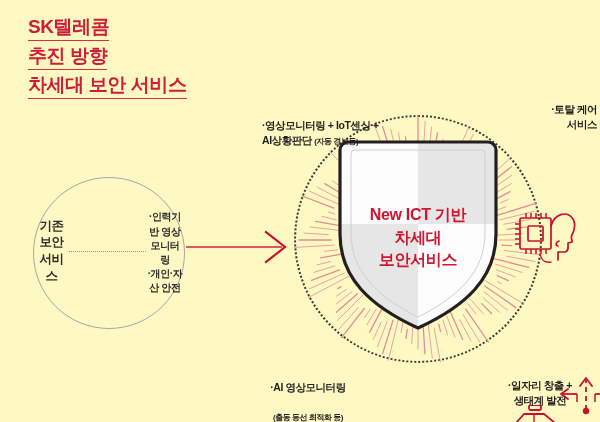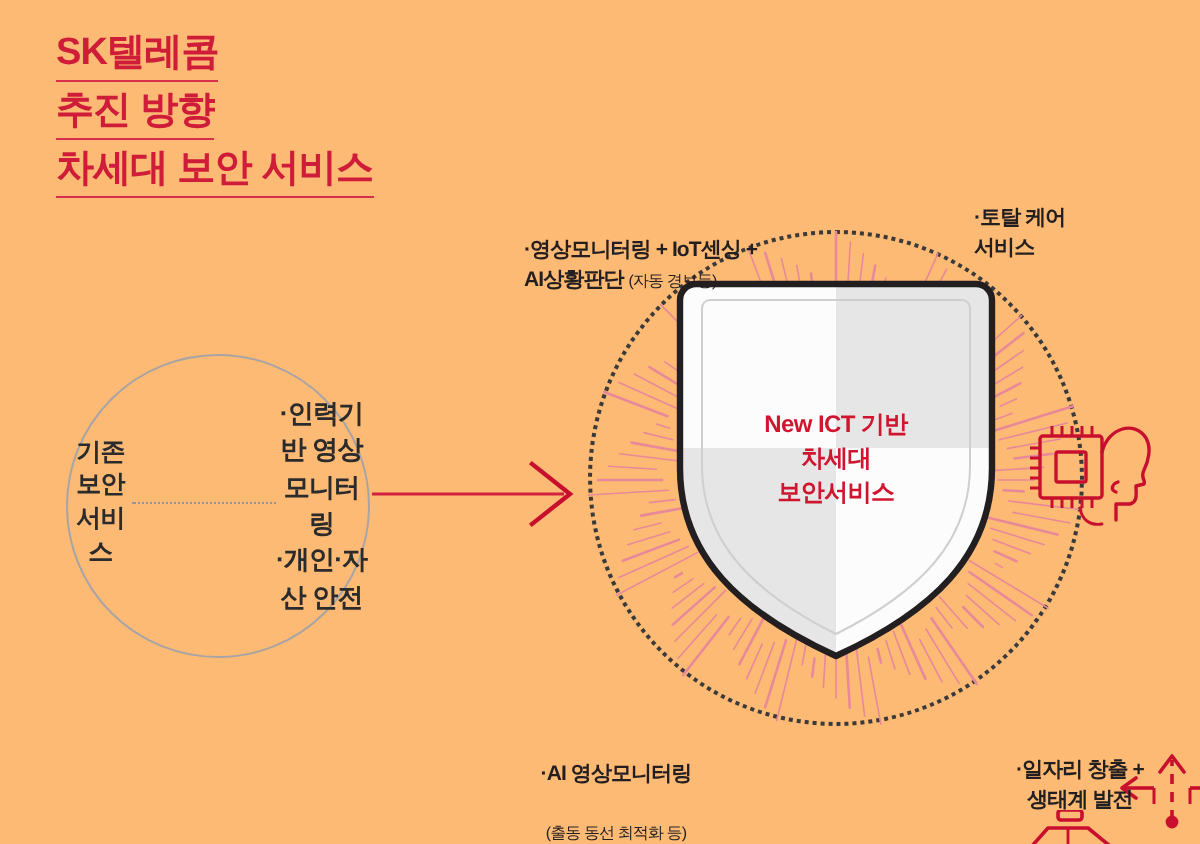--- a/index.html
+++ b/index.html
@@ -8,21 +8,21 @@
     padding: 0;
     background: #ffffff;
   }
   body {
     font-family: "Liberation Sans", "DejaVu Sans", sans-serif;
   }
   #canvas {
     position: relative;
     width: 600px;
     height: 422px;
-    background: #fdba74;
+    background: #fef9c3;
     overflow: hidden;
   }
 
   
   #title-block {
     position: absolute;
     left: 28px;
     top: 14px;
     width: 250px;
   }
@@ -66,21 +66,21 @@
     margin-bottom: 4px;
   }
   #legacy-divider {
     width: 133px;
     height: 0;
     border-top: 1.4px dotted #9a9698;
     margin: 3px 0 6px 0;
   }
   #legacy-body {
     color: #2b2b2b;
-    font-size: 13px;
+    font-size: 10px;
     font-weight: bold;
     line-height: 1.42;
     letter-spacing: -0.4px;
     white-space: pre-line;
   }
 
   
   #transition-arrow {
     position: absolute;
     left: 186px;
@@ -110,45 +110,45 @@
   #rays { position: absolute; left: 0; top: 0; }
   #shield-wrap { position: absolute; left: 0; top: 0; }
 
   #shield-text {
     position: absolute;
     left: 98px;
     top: 124px;
     width: 144px;
     text-align: center;
     color: #d0152f;
-    font-size: 12px;
+    font-size: 16px;
     font-weight: bold;
     line-height: 1.42;
     letter-spacing: -0.3px;
     white-space: pre-line;
     pointer-events: none;
   }
 
   
   .node-label {
     position: absolute;
     color: #231f20;
     font-size: 10.5px;
     font-weight: bold;
     line-height: 1.38;
     letter-spacing: -0.45px;
     white-space: pre-line;
   }
   .node-sub {
     font-size: 8px;
-    font-weight: normal;
+    font-weight: bold;
     letter-spacing: -0.45px;
   }
   #label-ai-monitoring { left: 262px; top: 104px; width: 200px; text-align: left; }
-  #label-total-care    { left: 487px; top: 88px; width: 110px; text-align: left; }
+  #label-total-care    { left: 487px; top: 88px; width: 110px; text-align: right; }
   #label-ai-control    { left: 233px; top: 366px; width: 150px; text-align: center; }
   #label-jobs          { left: 478px; top: 364px; width: 124px; text-align: center; }
 
   
   .node-icon { position: absolute; }
   #icon-ai-head    { left: 267px; top: 128px; }
   #icon-police-car { left: 252px; top: 325px; }
   #icon-expand     { left: 312px; top: 292px; }
 </style>
 </head>

